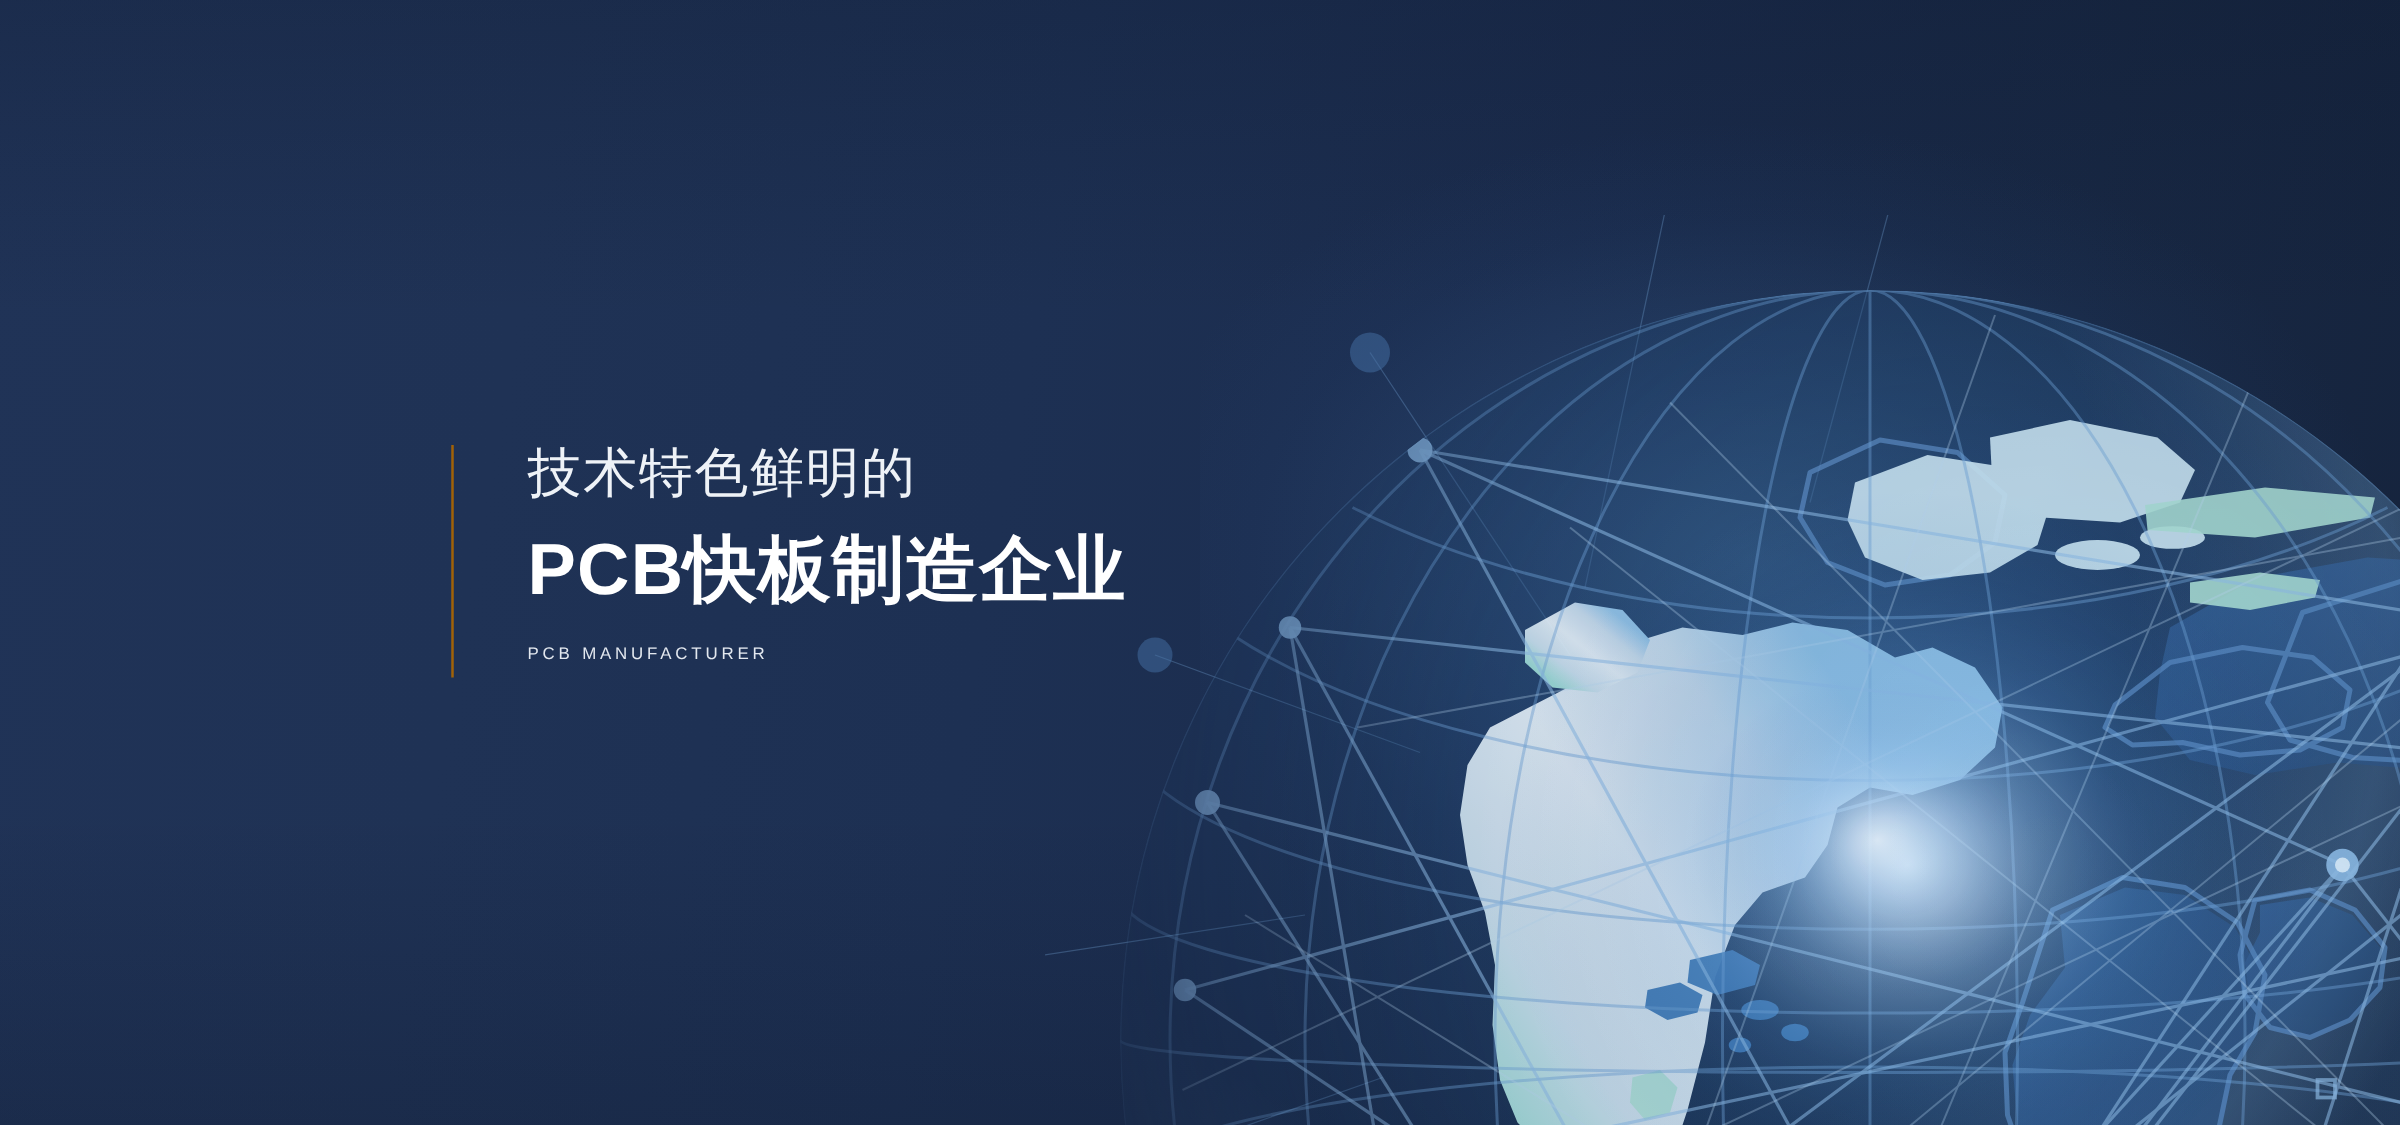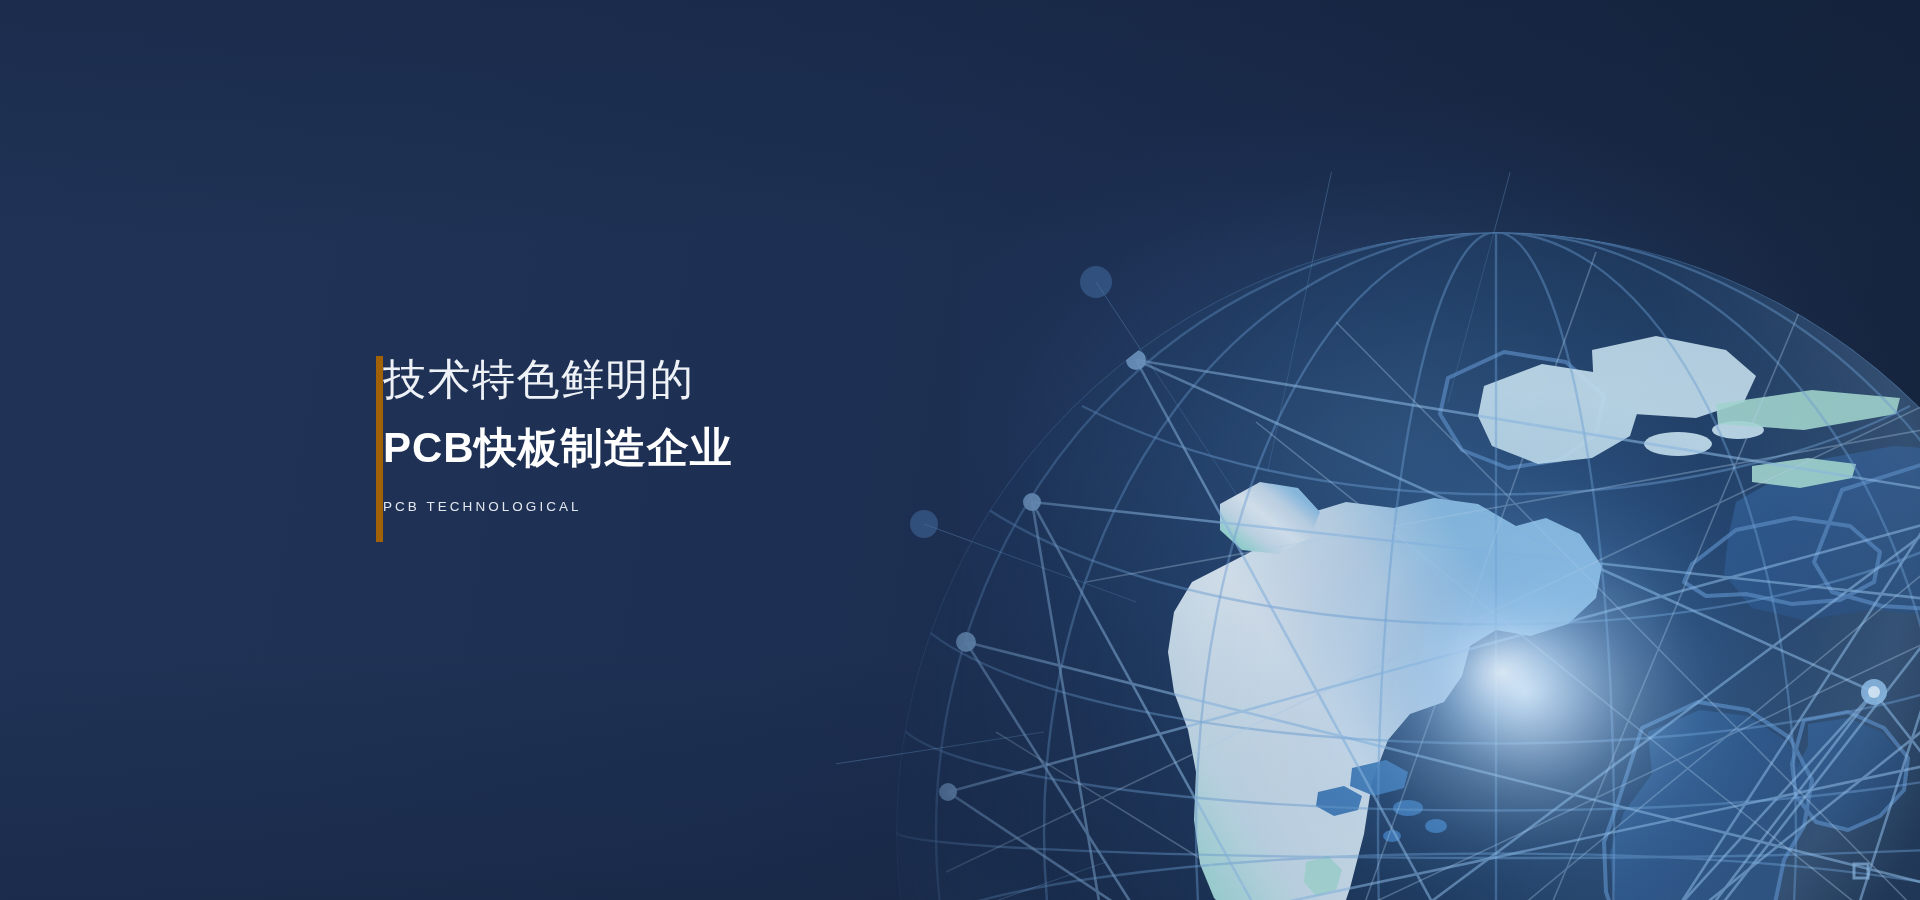--- a/index.html
+++ b/index.html
@@ -56,35 +56,36 @@
     position:absolute;
     left:836px; top:172px;
     width:1320px; height:1320px;
     pointer-events:none;
   }
   #globe-wrap svg { display:block; width:100%; height:100%; }
 
   
   .text-block {
     position:absolute;
-    left:376px; top:356px;
+    left:361px; top:356px;
     height:186px;
-    border-left:7px solid #a16207;
+    padding-left:59px;
+    border-left:2px solid #a16207;
   }
   .title-light {
     font-size:43px;
     font-weight:300;
     color:#eef2f7;
     letter-spacing:1.5px;
     line-height:1;
     white-space:nowrap;
     margin-top:2px;
   }
   .title-bold {
-    font-size:42px;
+    font-size:58px;
     font-weight:700;
     color:#ffffff;
     letter-spacing:1px;
     line-height:1;
     white-space:nowrap;
     margin-top:26px;
   }
   .subtitle {
     margin-top:26px;
     font-size:13.5px;
@@ -373,17 +374,17 @@
           <ellipse cx="666" cy="500" rx="150" ry="132" fill="url(#hotspot)" opacity=".8"></ellipse>
         </g>
       </g>
     </svg>
   </div>
 
   <div class="text-block">
     <div class="title-light">技术特色鲜明的</div>
     <div class="title-bold">PCB快板制造企业</div>
     <div class="subtitle">
-      <div>PCB TECHNOLOGICAL</div>
+      <div>PCB MANUFACTURER</div>
     </div>
   </div>
 
 </div>
 
 </body></html>

